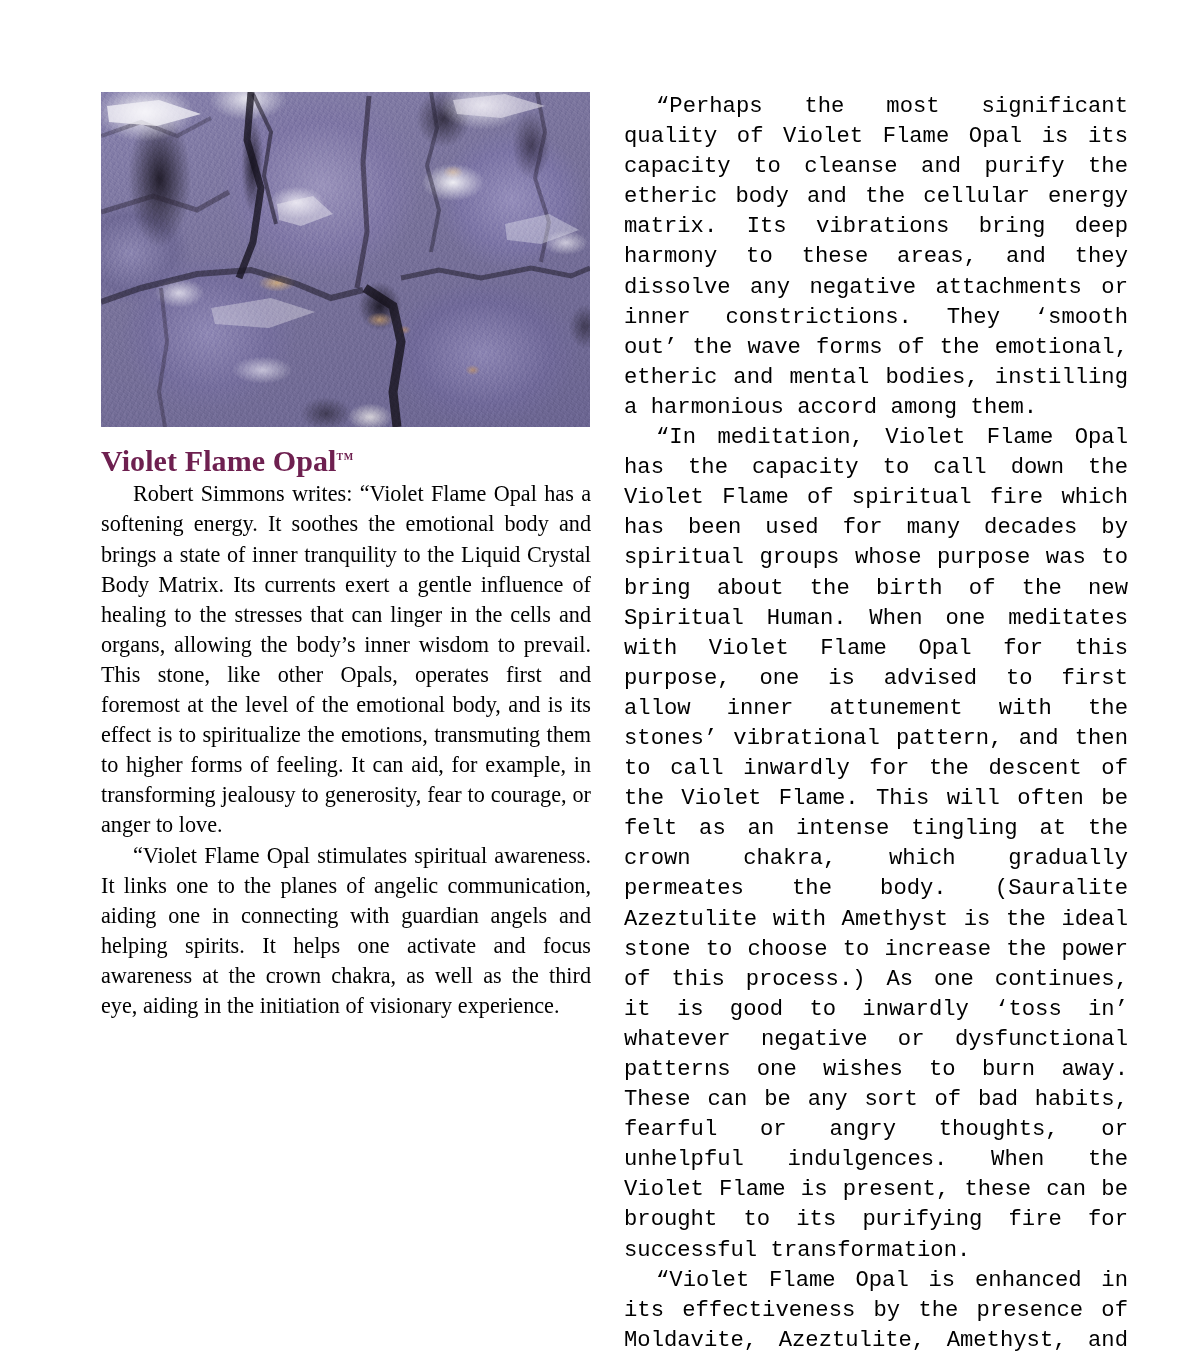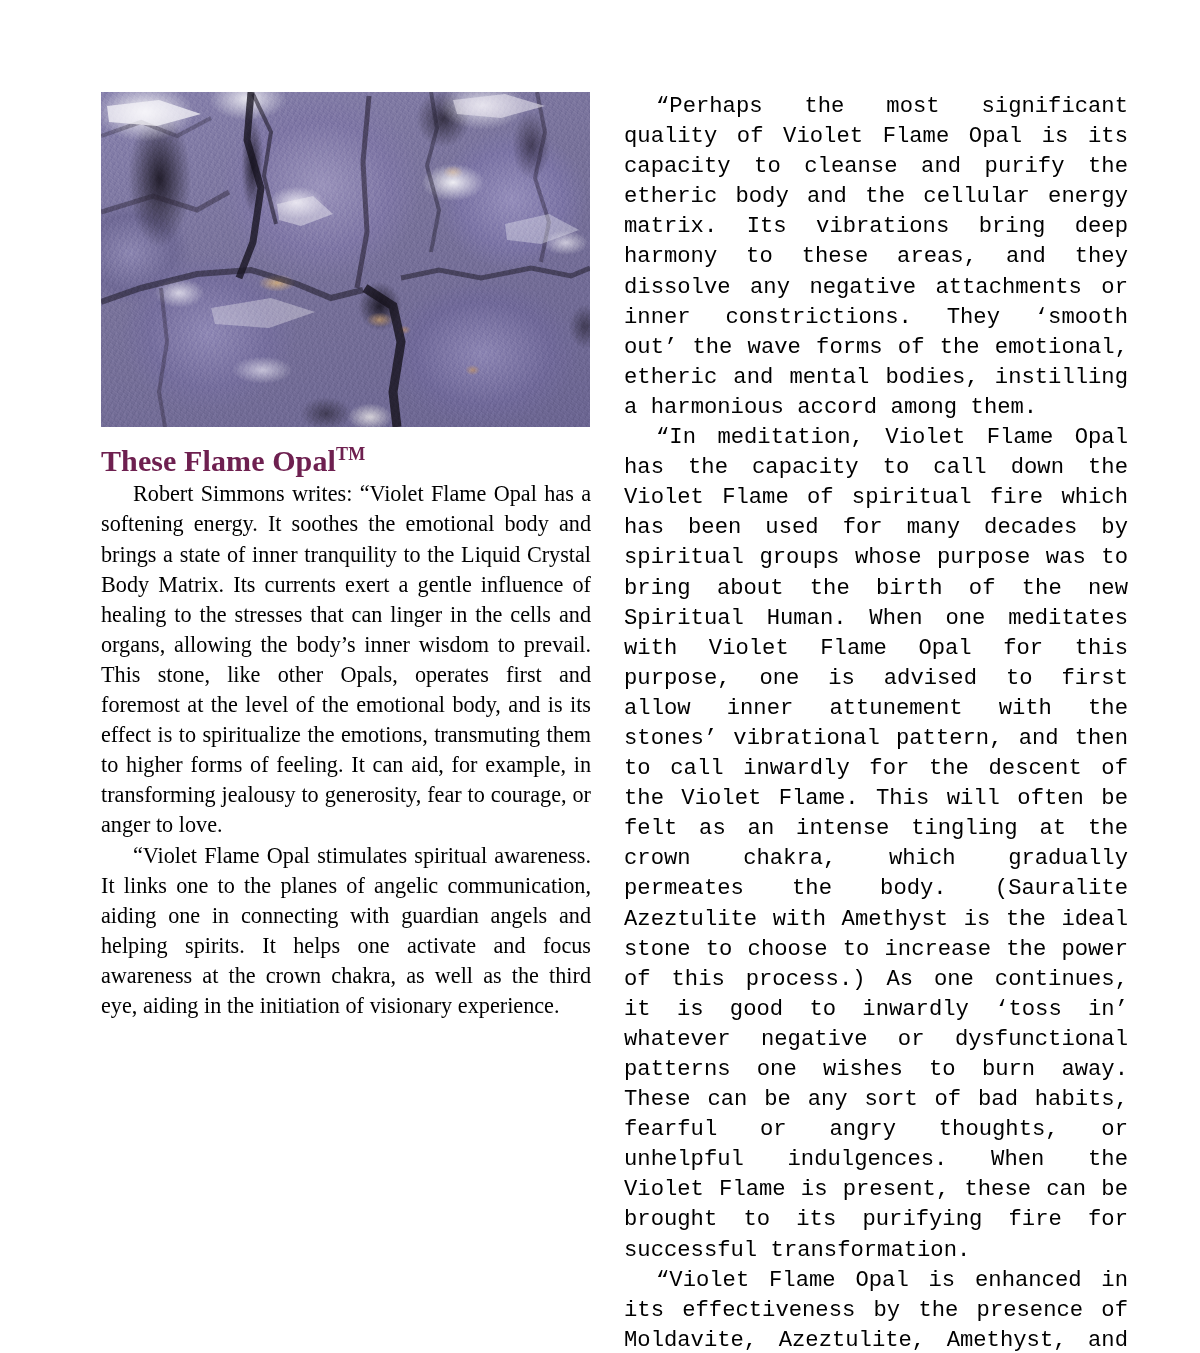--- a/index.html
+++ b/index.html
@@ -101,21 +101,21 @@
 
   
   .heading {
     margin: 18px 0 2px 0;
     font-size: 30px;
     line-height: 1.08;
     font-weight: bold;
     letter-spacing: .1px;
   }
   .heading .tm {
-    font-size: 18px;
+    font-size: 10px;
     vertical-align: super;
     line-height: 0;
     font-weight: bold;
     letter-spacing: .4px;
   }
 
   
   p.body {
     margin: 0;
     text-align: justify;
@@ -157,21 +157,21 @@
             <path d="M352,8 L404,2 L444,14 L400,26 L356,22 Z" fill="#eceaf2" opacity=".55"></path>
             <path d="M110,216 L170,206 L214,220 L168,236 L114,232 Z" fill="#e9e7f0" opacity=".38"></path>
             <path d="M404,132 L448,122 L478,138 L440,152 L406,148 Z" fill="#e7e5ef" opacity=".40"></path>
             <path d="M176,112 L212,104 L232,122 L200,134 L178,128 Z" fill="#efedf5" opacity=".45"></path>
           </svg>
         </div>
         <div class="photo-grain"></div>
       </figure>
 
       <h1 class="heading" style="color:#6e2050;">
-        <span>These Flame Opal</span><span class="tm">TM</span>
+        <span>Violet Flame Opal</span><span class="tm">TM</span>
       </h1>
 
       <p class="body">Robert Simmons writes: “Violet Flame Opal has a softening energy. It soothes the emotional body and brings a state of inner tranquility to the Liquid Crystal Body Matrix. Its currents exert a gentle influence of healing to the stresses that can linger in the cells and organs, allowing the body’s inner wisdom to prevail. This stone, like other Opals, operates first and foremost at the level of the emotional body, and is its effect is to spiritualize the emotions, transmuting them to higher forms of feeling. It can aid, for example, in transforming jealousy to generosity, fear to courage, or anger to love.</p>
       <p class="body">“Violet Flame Opal stimulates spiritual awareness. It links one to the planes of angelic communication, aiding one in connecting with guardian angels and helping spirits. It helps one activate and focus awareness at the crown chakra, as well as the third eye, aiding in the initiation of visionary experience.</p>
     </div>
 
     <div class="col col-right">
       <p class="body">“Perhaps the most significant quality of Violet Flame Opal is its capacity to cleanse and purify the etheric body and the cellular energy matrix. Its vibrations bring deep harmony to these areas, and they dissolve any negative attachments or inner constrictions. They ‘smooth out’ the wave forms of the emotional, etheric and mental bodies, instilling a harmonious accord among them.</p>
       <p class="body">“In meditation, Violet Flame Opal has the capacity to call down the Violet Flame of spiritual fire which has been used for many decades by spiritual groups whose purpose was to bring about the birth of the new Spiritual Human. When one meditates with Violet Flame Opal for this purpose, one is advised to first allow inner attunement with the stones’ vibrational pattern, and then to call inwardly for the descent of the Violet Flame. This will often be felt as an intense tingling at the crown chakra, which gradually permeates the body. (Sauralite Azeztulite with Amethyst is the ideal stone to choose to increase the power of this process.) As one continues, it is good to inwardly ‘toss in’ whatever negative or dysfunctional patterns one wishes to burn away. These can be any sort of bad habits, fearful or angry thoughts, or unhelpful indulgences. When the Violet Flame is present, these can be brought to its purifying fire for successful transformation.</p>
       <p class="body">“Violet Flame Opal is enhanced in its effectiveness by the presence of Moldavite, Azeztulite, Amethyst, and especially Sauralite Azeztulite with Amethyst.”</p>

